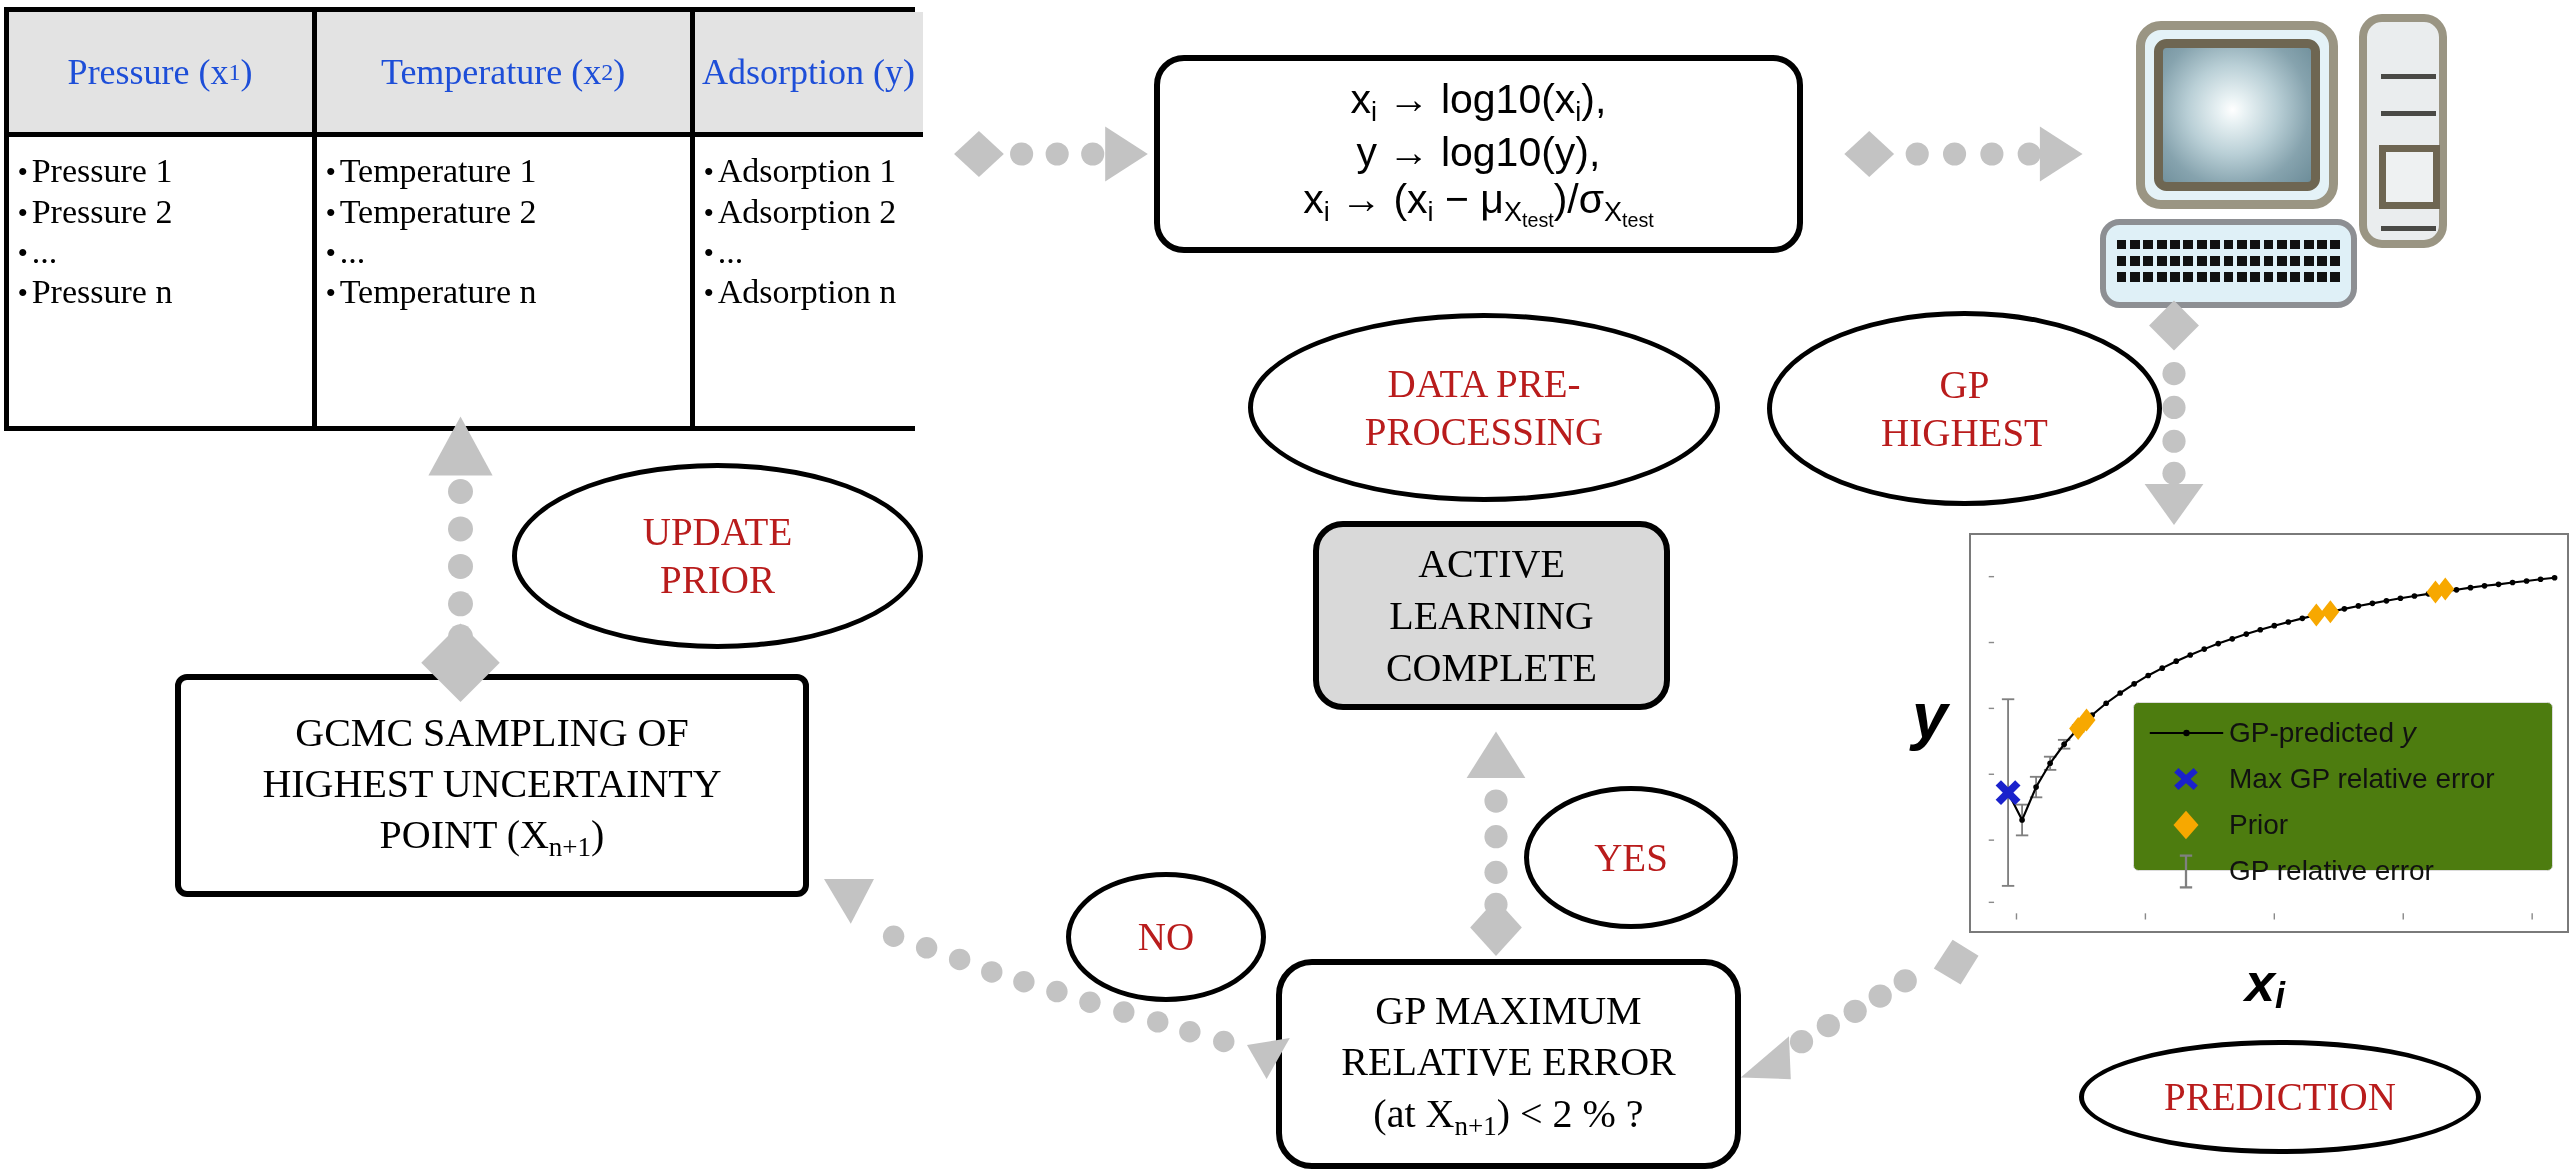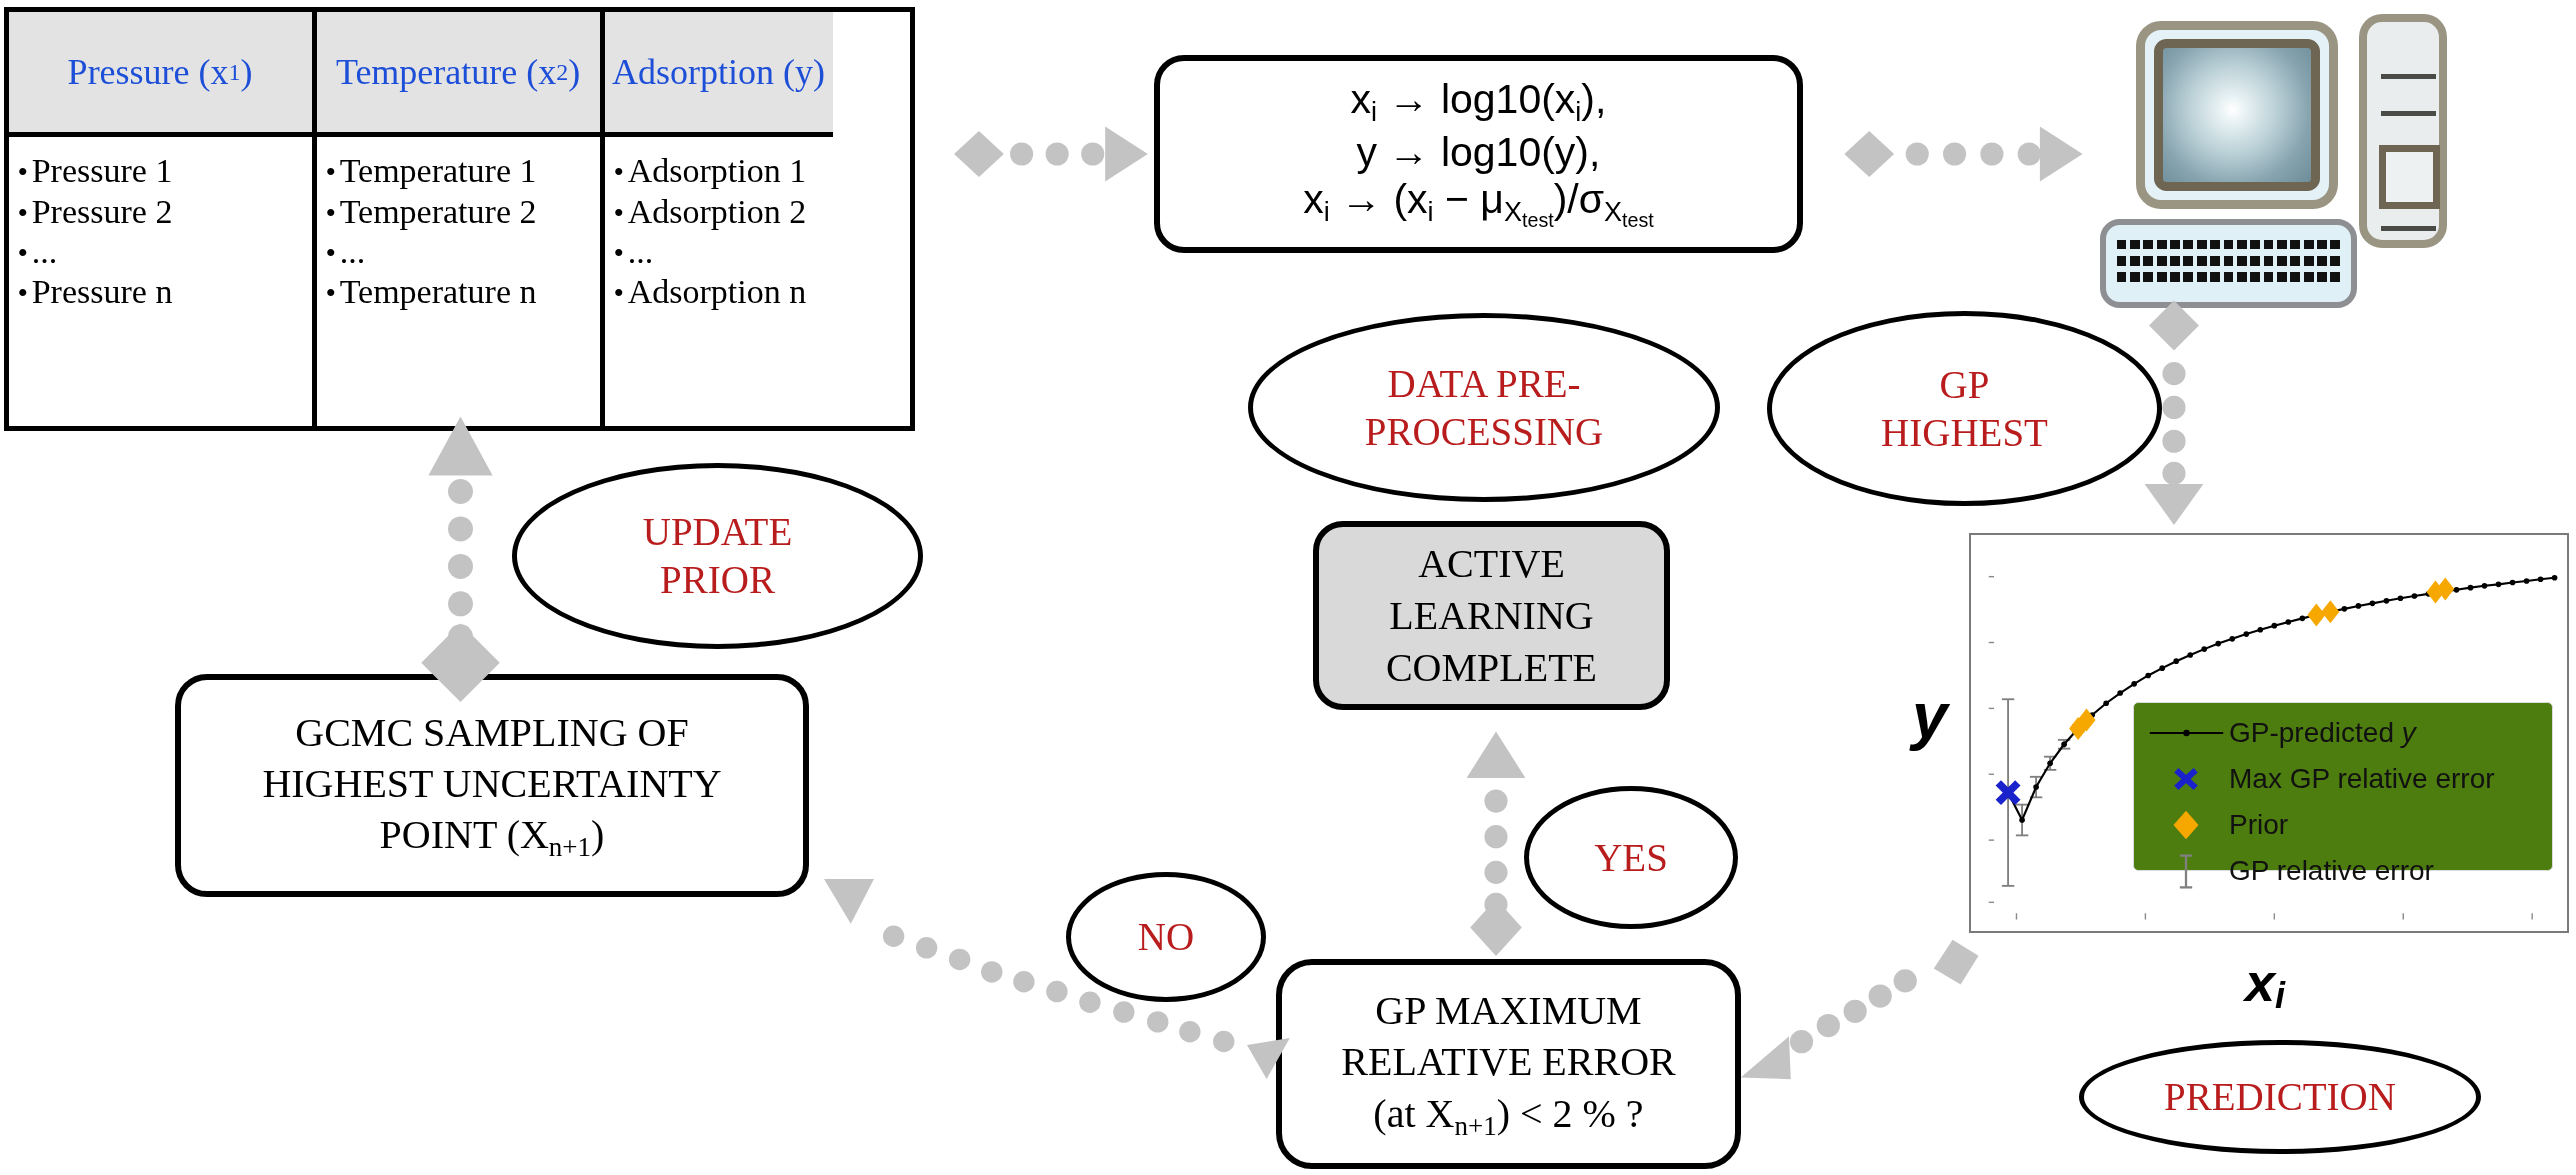--- a/index.html
+++ b/index.html
@@ -7,21 +7,21 @@
        font-family:"Liberation Serif", serif;}
   #stage{position:absolute;left:0;top:0;width:2576px;height:1176px;}
 
   
   .dtable{position:absolute;left:3.6px;top:7.1px;width:911px;height:424px;
           border:5.4px solid #000;box-sizing:border-box;display:flex;background:#fff;}
   .dcol{flex:0 0 auto;border-right:5.4px solid #000;box-sizing:border-box;display:flex;
         flex-direction:column;background:#fff;}
   .dcol:last-child{border-right:none;}
   .dcol.c1{width:308px;}
-  .dcol.c2{width:288px;}
+  .dcol.c2{width:378px;}
   .dcol.c3{width:228px;justify-content:space-between;}
   .dhead{background:#e3e3e3;border-bottom:5.4px solid #000;height:125px;
          display:flex;align-items:center;justify-content:center;
          font-size:36px;color:#1d4ed8;box-sizing:border-box;text-align:center;}
   .dhead sub{font-size:24px;vertical-align:-0.25em;}
   .dbody{flex:1;padding:14.3px 5.4px 0 5.4px;box-sizing:border-box;}
   .dbody ul{list-style:none;margin:0;padding:0;}
   .dbody li{font-size:34px;line-height:1.18;color:#000;white-space:nowrap;
             padding-left:3.6px;}
   .dbody li::before{content:"\2022";margin-right:3.6px;font-size:30px;}
@@ -32,21 +32,21 @@
         text-align:center;color:#000;}
   .rbox.shaded{background:#d9d9d9;}
 
   #preproc{left:1154px;top:55px;width:649px;height:198px;border-radius:30px;
            font-family:"Liberation Sans", sans-serif;font-weight:normal;font-size:41px;
            line-height:1.16;letter-spacing:0px;}
   #preproc .eq{white-space:nowrap;}
   #preproc sub{font-size:27px;vertical-align:-0.3em;}
   #preproc sub sub{font-size:19.7px;}
 
-  #gcmc{left:175px;top:674px;width:634px;height:223px;border-radius:32px;
+  #gcmc{left:175px;top:674px;width:634px;height:223px;border-radius:12px;
         font-size:40px;line-height:1.28;}
   #gcmc sub{font-size:27px;vertical-align:-0.28em;}
 
   #alc{left:1313px;top:521px;width:357px;height:189px;border-radius:30px;
        font-size:40px;line-height:1.30;}
 
   #gperr{left:1276px;top:959px;width:465px;height:210px;border-radius:36px;
          font-size:40px;line-height:1.28;}
   #gperr sub{font-size:27px;vertical-align:-0.28em;}
 

